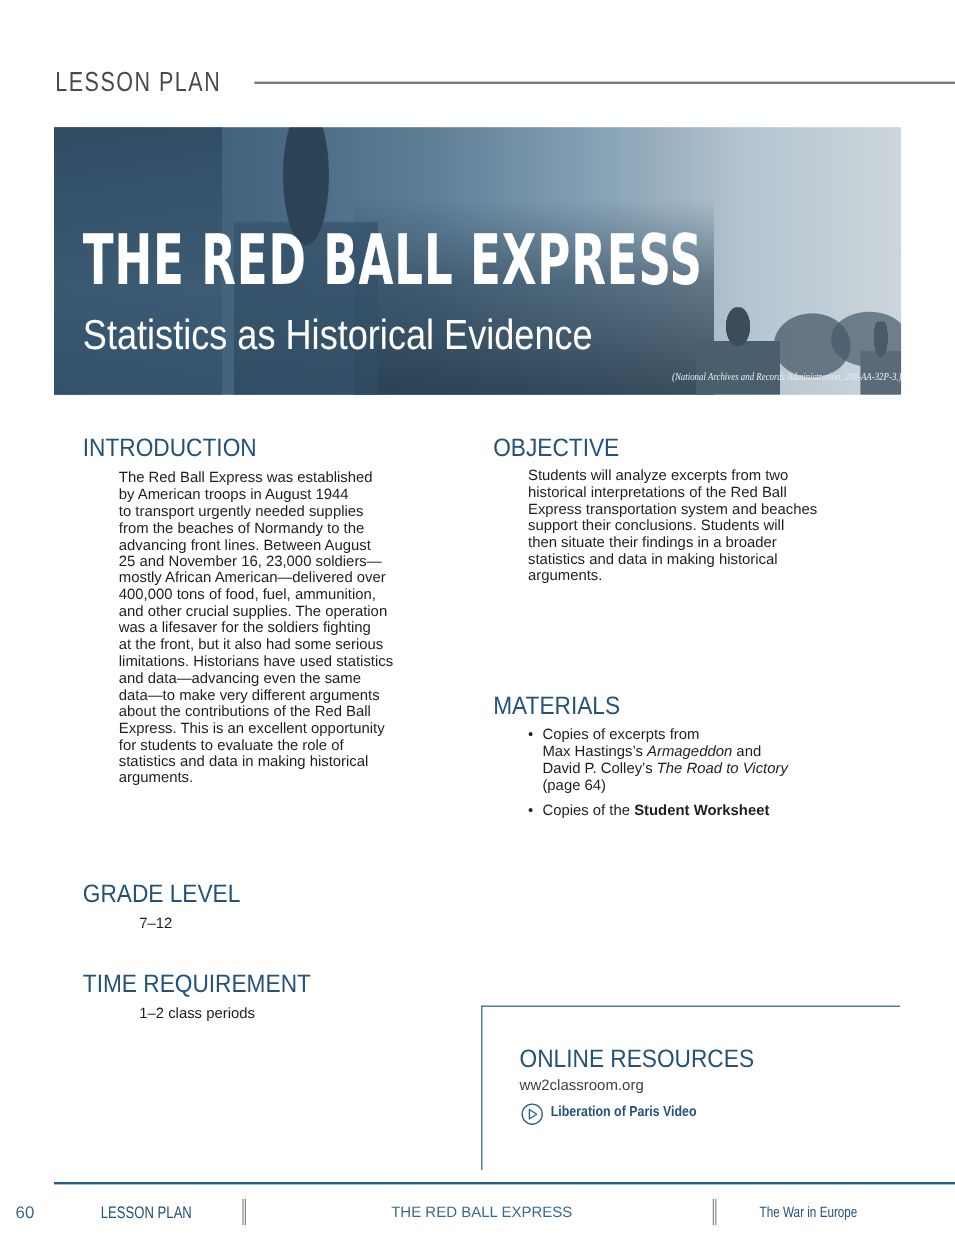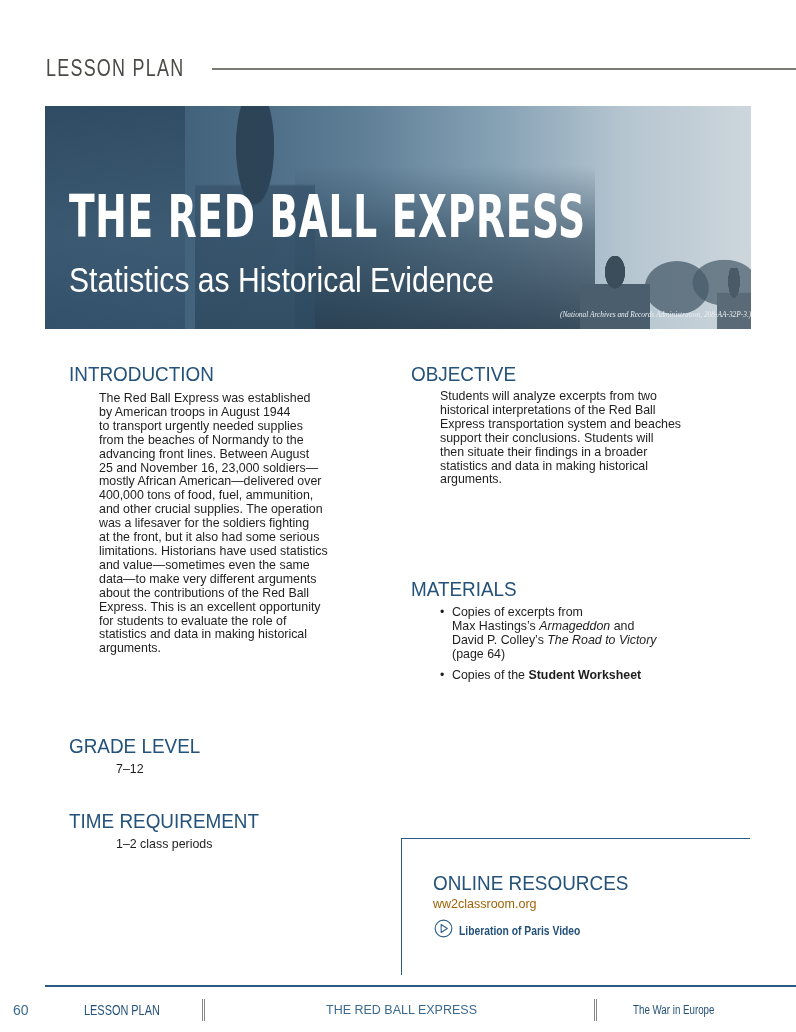--- a/index.html
+++ b/index.html
@@ -60,22 +60,22 @@
 
   ul.materials { position: absolute; left: 440px; top: 606px; list-style: none; font-size: 12.4px; line-height: 13.9px; color: #1e1e1e; }
   ul.materials li { position: relative; padding-left: 12px; margin-bottom: 7px; }
   ul.materials li .bullet { position: absolute; left: 0; top: 0; }
   ul.materials li .l { display: block; white-space: nowrap; }
 
   .online-box { position: absolute; left: 401px; top: 838px; width: 349px; height: 137px;
     border-top: 1.5px solid #2a5a84; border-left: 1.5px solid #2a5a84; }
   .online-heading { position: absolute; left: 433px; top: 872px; font-size: 21px; color: #24527a;
     transform: scaleX(0.9); transform-origin: left top; white-space: nowrap; line-height: 1; }
-  .online-url { position: absolute; left: 433px; top: 897px; font-size: 12.5px; color: #a16207; }
-  .video-link { position: absolute; left: 434px; top: 919px; display: flex; align-items: flex-end; text-decoration: none; }
+  .online-url { position: absolute; left: 433px; top: 897px; font-size: 12.5px; color: #404040; }
+  .video-link { position: absolute; left: 434px; top: 919px; display: flex; align-items: flex-start; text-decoration: none; }
   .video-link .play { width: 19px; height: 19px; }
   .video-link .vlabel { margin-left: 6px; font-size: 12px; font-weight: bold; color: #24527a;
     transform: scaleX(0.86); transform-origin: left center; white-space: nowrap; }
 
   .footer-rule { position: absolute; left: 45px; top: 985px; width: 751px; height: 2px; background: #2a5a84; }
   .footer { position: absolute; top: 1001px; left: 0; width: 684px; height: 20px; }
   .footer .pgnum { position: absolute; left: 13px; top: 1px; font-size: 14px; color: #3b6a91; }
   .footer .f-lesson { position: absolute; left: 84px; top: 1px; font-size: 14px; color: #24527a;
     transform: scaleX(0.78); transform-origin: left top; white-space: nowrap; }
   .footer .sep { position: absolute; top: -2px; width: 3px; height: 22px; border-left: 1px solid #888; border-right: 1px solid #888; }
@@ -110,21 +110,21 @@
   <span class="line">to transport urgently needed supplies</span>
   <span class="line">from the beaches of Normandy to the</span>
   <span class="line">advancing front lines. Between August</span>
   <span class="line">25 and November 16, 23,000 soldiers—</span>
   <span class="line">mostly African American—delivered over</span>
   <span class="line">400,000 tons of food, fuel, ammunition,</span>
   <span class="line">and other crucial supplies. The operation</span>
   <span class="line">was a lifesaver for the soldiers fighting</span>
   <span class="line">at the front, but it also had some serious</span>
   <span class="line">limitations. Historians have used statistics</span>
-  <span class="line">and value—sometimes even the same</span>
+  <span class="line">and data—advancing even the same</span>
   <span class="line">data—to make very different arguments</span>
   <span class="line">about the contributions of the Red Ball</span>
   <span class="line">Express. This is an excellent opportunity</span>
   <span class="line">for students to evaluate the role of</span>
   <span class="line">statistics and data in making historical</span>
   <span class="line">arguments.</span>
 </div>
 
 <div class="section-heading" style="left:411px; top:363px;">OBJECTIVE</div>
 <div class="body-text" style="left:440px; top:390px;">

